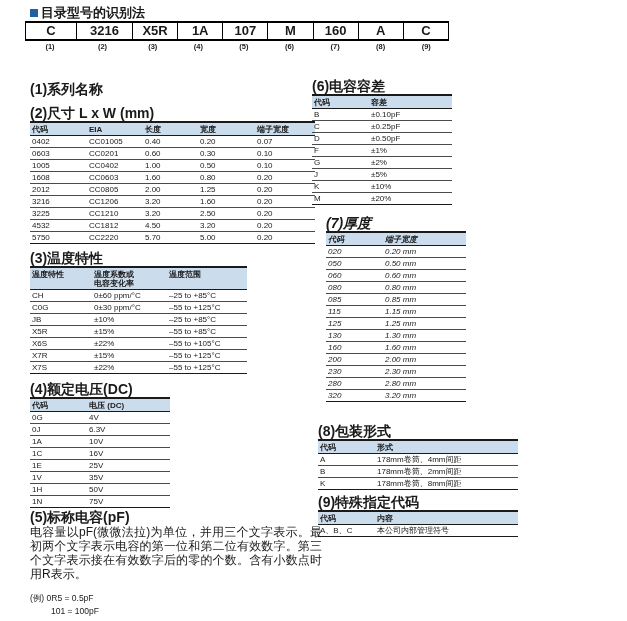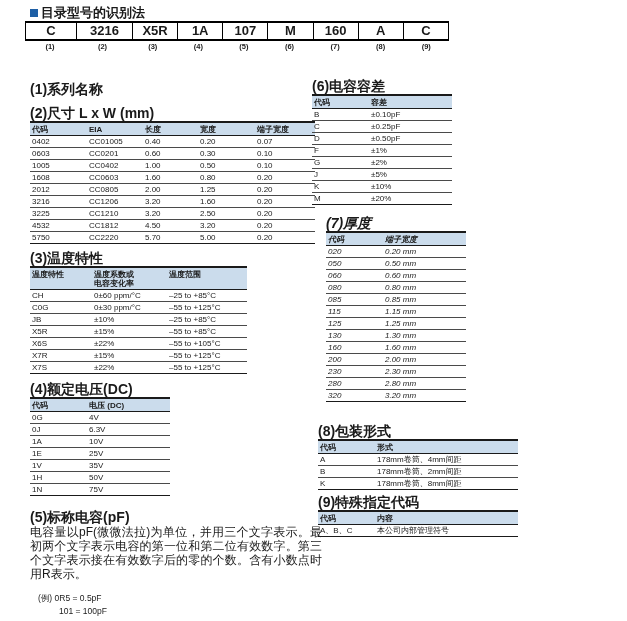--- a/index.html
+++ b/index.html
@@ -25,21 +25,21 @@
   .tbl{border-collapse:collapse;table-layout:fixed;}
   .tbl th{background:#cbdcec;font-size:8px;font-weight:bold;text-align:left;
     padding:2px 2px 1px 2px;border-top:2px solid #1a1a1a;border-bottom:1.5px solid #1a1a1a;
     white-space:pre-line;line-height:9px;vertical-align:top;}
   .tbl td{font-size:8px;padding:1px 2px;border-bottom:1px solid #4a4a4a;
     line-height:9px;white-space:nowrap;overflow:hidden;vertical-align:top;}
   .tbl tbody tr:last-child td{border-bottom:1.5px solid #1a1a1a;}
   
   .para{font-size:12px;line-height:14px;margin:2px 0 0 0;width:292px;text-align:justify;}
   .examples{margin-top:11px;font-size:8.5px;line-height:13px;}
-  .ex-line{white-space:pre;margin-left:8px;}
+  .ex-line{white-space:pre;}
   .ex-line.indent{padding-left:21px;}
 </style>
 </head>
 <body>
 
 <div class="doc-title">
   <span class="title-sq"></span>
   <span>目录型号的识别法</span>
 </div>
 
@@ -238,20 +238,24 @@
           </tr>
           <tr>
             <td>0J</td>
             <td>6.3V</td>
           </tr>
           <tr>
             <td>1A</td>
             <td>10V</td>
           </tr>
           <tr>
+            <td>1C</td>
+            <td>16V</td>
+          </tr>
+          <tr>
             <td>1E</td>
             <td>25V</td>
           </tr>
           <tr>
             <td>1V</td>
             <td>35V</td>
           </tr>
           <tr>
             <td>1H</td>
             <td>50V</td>

